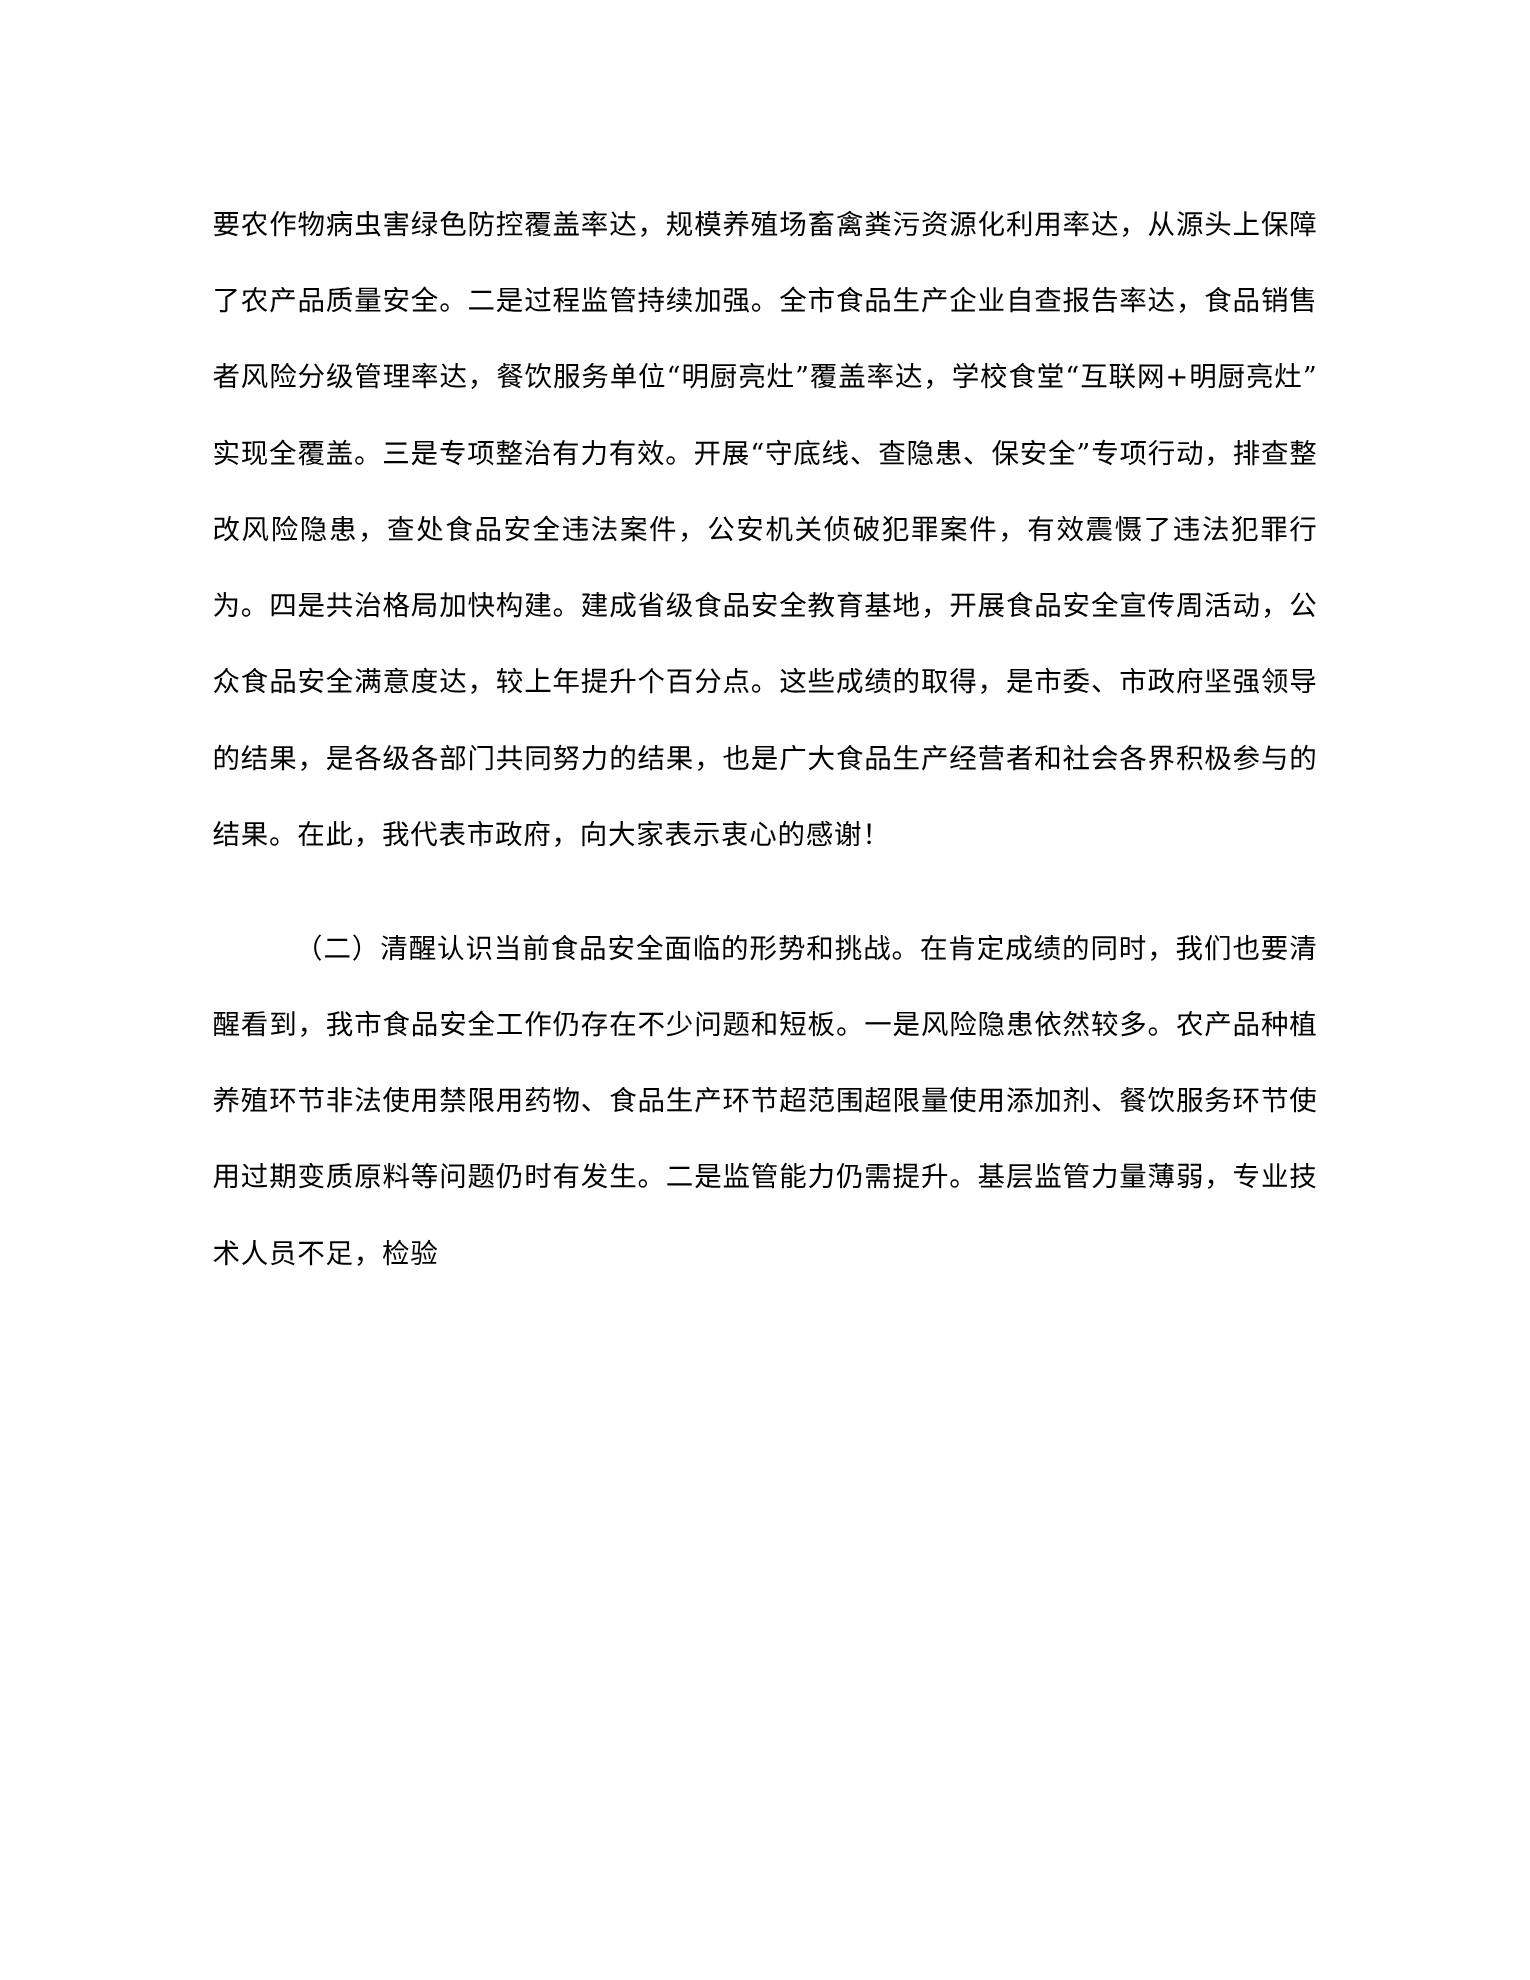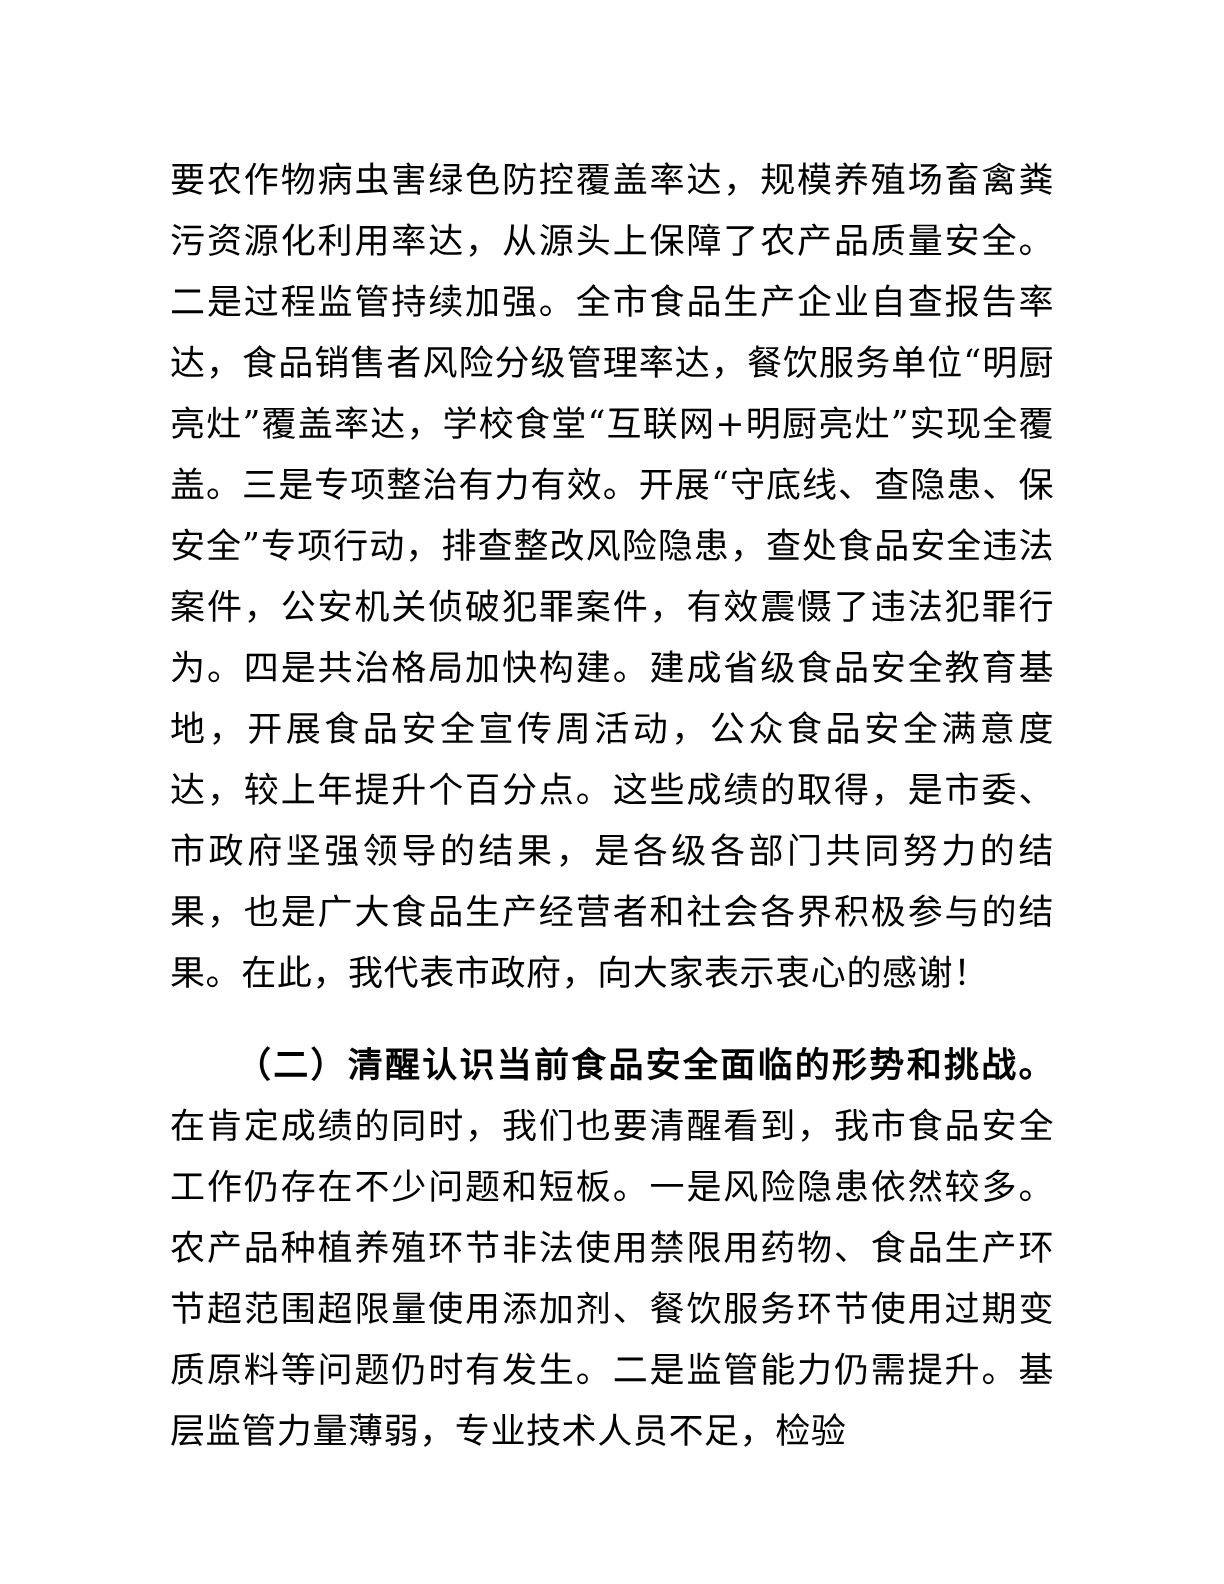--- a/index.html
+++ b/index.html
@@ -20,36 +20,36 @@
     width: 1224px;
     height: 1584px;
     background: #ffffff;
     box-sizing: border-box;
     padding: 150px 170px 60px 170px;
   }
   .doc-body {
     width: 884px;
   }
   .para {
-    font-size: 35px;
+    font-size: 22px;
     line-height: 61px;
     text-align: justify;
     text-justify: inter-ideograph;
     letter-spacing: 0.6px;
     margin: 0 0 0 0;
     word-break: break-all;
   }
   .para.indent {
     text-indent: 66px;
   }
   .gap {
     height: 30px;
   }
   .heading-run {
-    font-weight: bold;
+    font-weight: normal;
   }
 </style>
 </head>
 <body>
 
 <div class="page">
   <div class="doc-body">
 
     <p class="para">
       <span>要农作物病虫害绿色防控覆盖率达，规模养殖场畜禽粪污资源化利用率达，从源头上保障了农产品质量安全。二是过程监管持续加强。全市食品生产企业自查报告率达，食品销售者风险分级管理率达，餐饮服务单位“明厨亮灶”覆盖率达，学校食堂“互联网+明厨亮灶”实现全覆盖。三是专项整治有力有效。开展“守底线、查隐患、保安全”专项行动，排查整改风险隐患，查处食品安全违法案件，公安机关侦破犯罪案件，有效震慑了违法犯罪行为。四是共治格局加快构建。建成省级食品安全教育基地，开展食品安全宣传周活动，公众食品安全满意度达，较上年提升个百分点。这些成绩的取得，是市委、市政府坚强领导的结果，是各级各部门共同努力的结果，也是广大食品生产经营者和社会各界积极参与的结果。在此，我代表市政府，向大家表示衷心的感谢！</span>

